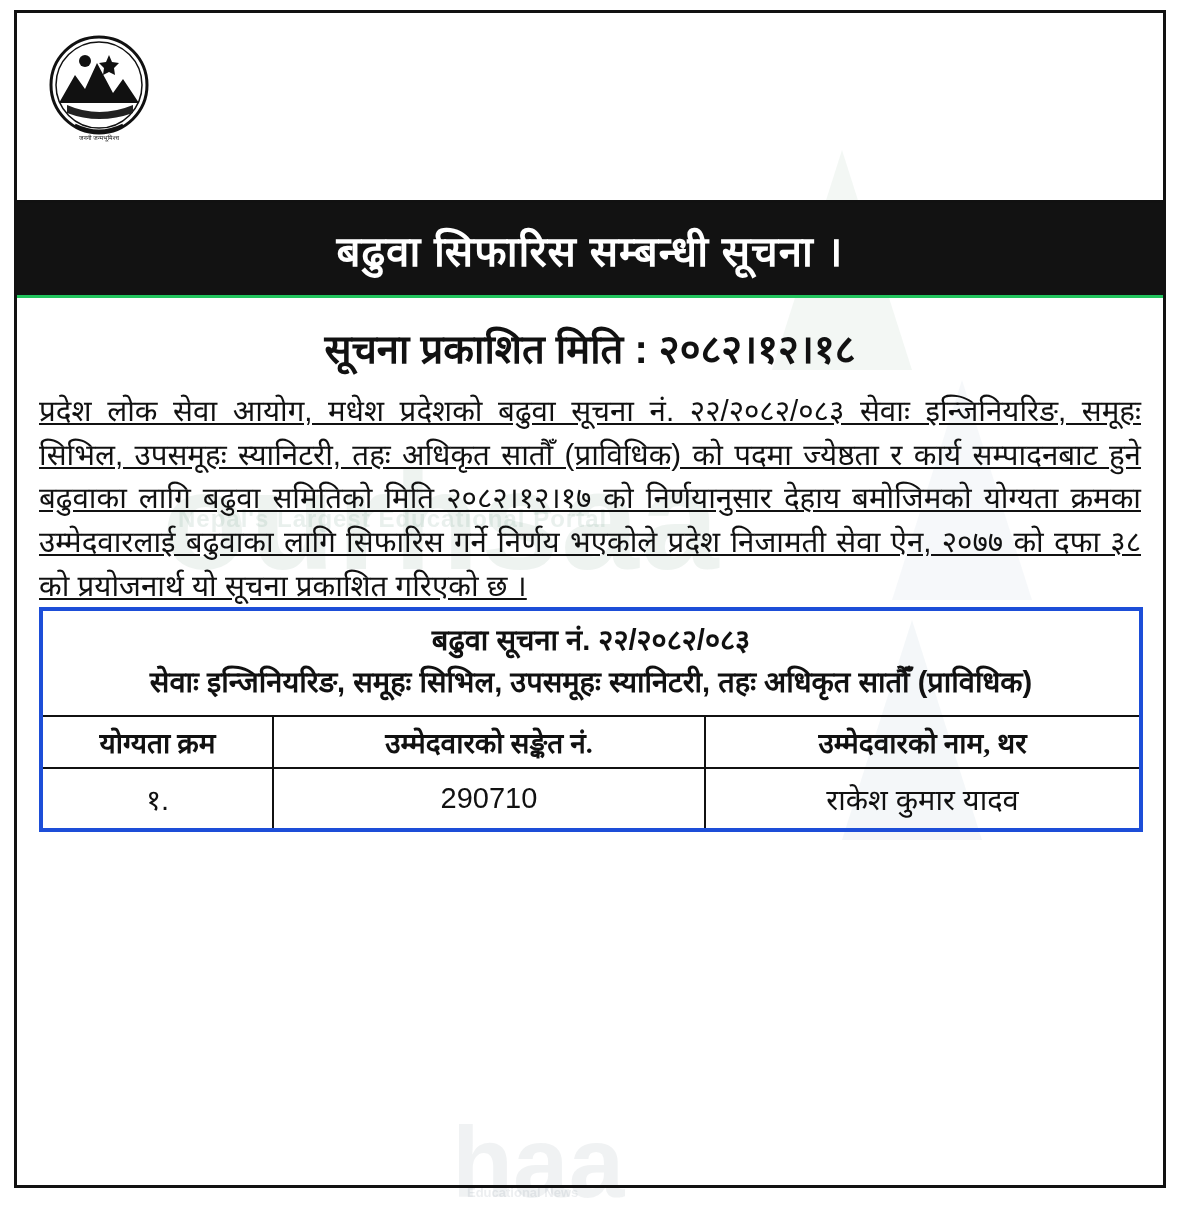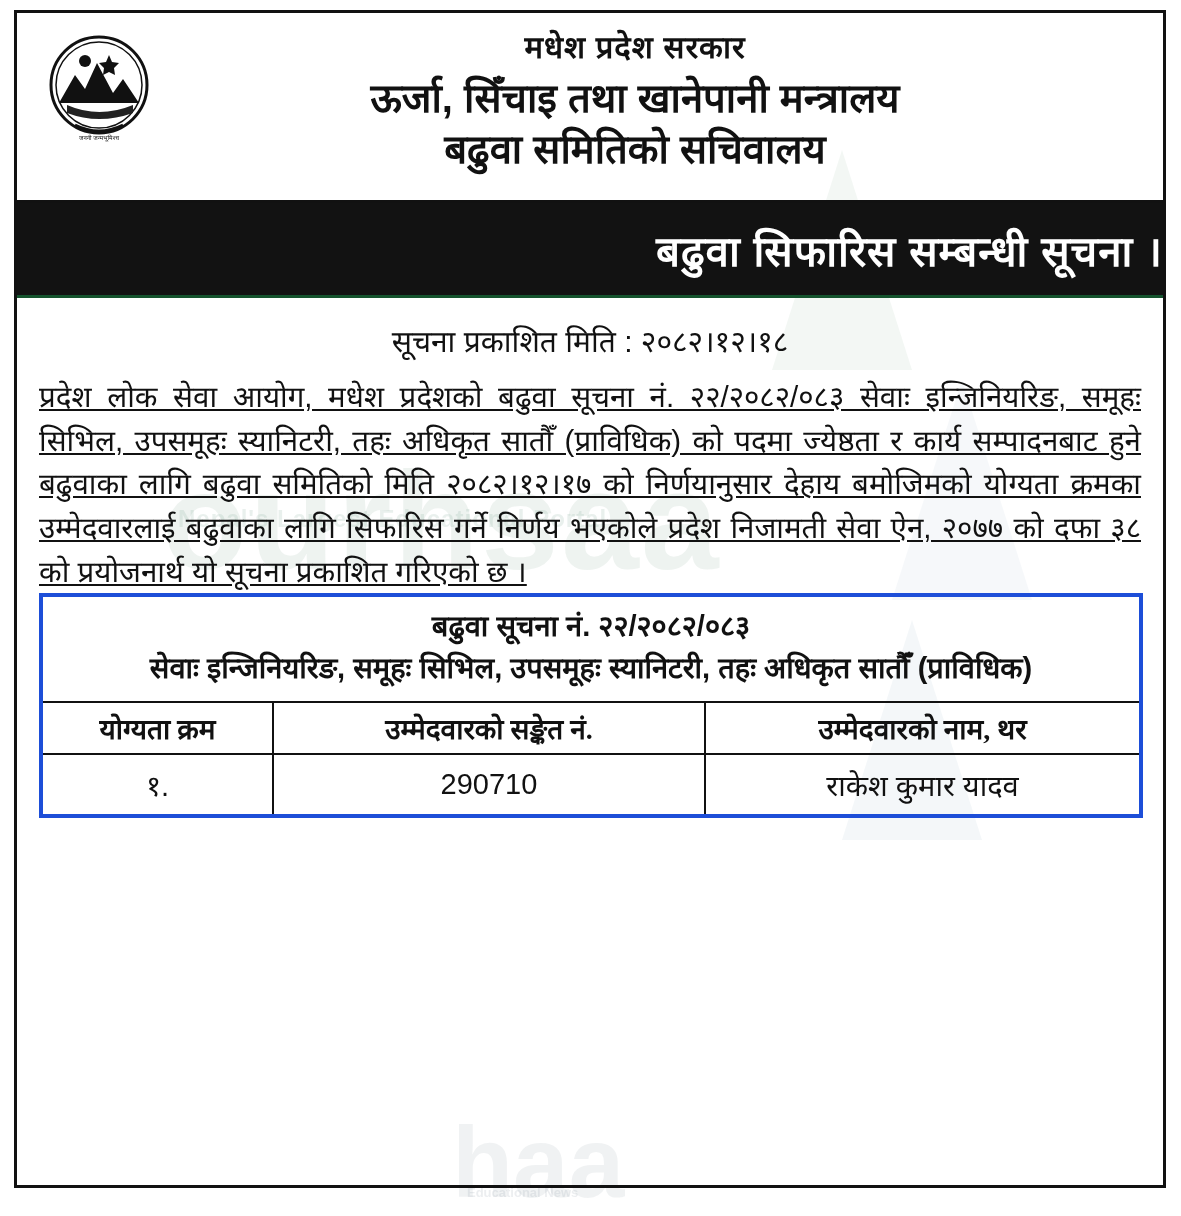--- a/index.html
+++ b/index.html
@@ -128,37 +128,37 @@
     line-height: 1.25;
   }
 
   
   .title-band {
     background: #121212;
     color: #ffffff;
     height: 92px;
     display: flex;
     align-items: center;
-    justify-content: flex-end;
-    border-bottom: 3px solid #14532d;
+    justify-content: center;
+    border-bottom: 3px solid #22c55e;
   }
   .title-band .t {
     font-size: 42px;
     font-weight: bold;
     letter-spacing: 1px;
   }
 
   
   .body-wrap {
     padding: 14px 22px 0 22px;
   }
   .pub-date {
     text-align: center;
-    font-size: 30px;
-    font-weight: normal;
+    font-size: 40px;
+    font-weight: bold;
     margin: 8px 0 14px 0;
   }
   .para {
     font-size: 29.5px;
     line-height: 1.48;
     text-align: justify;
     text-align-last: left;
     letter-spacing: 0px;
     margin: 0;
     text-decoration: underline;
@@ -230,25 +230,20 @@
           <svg width="120" height="125" viewBox="0 0 120 125" xmlns="http://www.w3.org/2000/svg">
             <circle cx="60" cy="58" r="48" fill="none" stroke="#111" stroke-width="3"></circle>
             <circle cx="60" cy="58" r="43" fill="none" stroke="#111" stroke-width="1.5"></circle>
             <path d="M20 76 L36 48 L46 62 L58 36 L74 66 L84 52 L100 76 Z" fill="#111"></path>
             <path d="M28 78 Q60 92 94 78 L94 86 Q60 98 28 86 Z" fill="#222"></path>
             <circle cx="46" cy="34" r="6" fill="#111"></circle>
             <path d="M70 28 l3 7 7 1 -5 5 1 7 -6 -3 -6 3 1 -7 -5 -5 7 -1 z" fill="#111"></path>
             <path d="M36 98 Q60 110 84 98" fill="none" stroke="#111" stroke-width="3"></path>
             <text x="60" y="113" font-size="6" text-anchor="middle" fill="#111" font-family="Liberation Sans, sans-serif">जननी जन्मभूमिश्च</text>
           </svg>
-        </div>
-        <div class="header-text">
-          <div class="gov-line">मधेश प्रदेश सरकार</div>
-          <div class="ministry-line">ऊर्जा, सिँचाइ तथा खानेपानी मन्त्रालय</div>
-          <div class="ministry-line2">बढुवा समितिको सचिवालय</div>
         </div>
       </div>
 
       <div class="title-band">
         <div class="t">बढुवा सिफारिस सम्बन्धी सूचना ।</div>
       </div>
 
       <div class="body-wrap">
         <div class="pub-date">सूचना प्रकाशित मिति : २०८२।१२।१८</div>
         <p class="para">प्रदेश लोक सेवा आयोग, मधेश प्रदेशको बढुवा सूचना नं. २२/२०८२/०८३ सेवाः इन्जिनियरिङ, समूहः सिभिल, उपसमूहः स्यानिटरी, तहः अधिकृत सातौँ (प्राविधिक) को पदमा ज्येष्ठता र कार्य सम्पादनबाट हुने बढुवाका लागि बढुवा समितिको मिति २०८२।१२।१७ को निर्णयानुसार देहाय बमोजिमको योग्यता क्रमका उम्मेदवारलाई बढुवाका लागि सिफारिस गर्ने निर्णय भएकोले प्रदेश निजामती सेवा ऐन, २०७७ को दफा ३८ को प्रयोजनार्थ यो सूचना प्रकाशित गरिएको छ ।</p>

